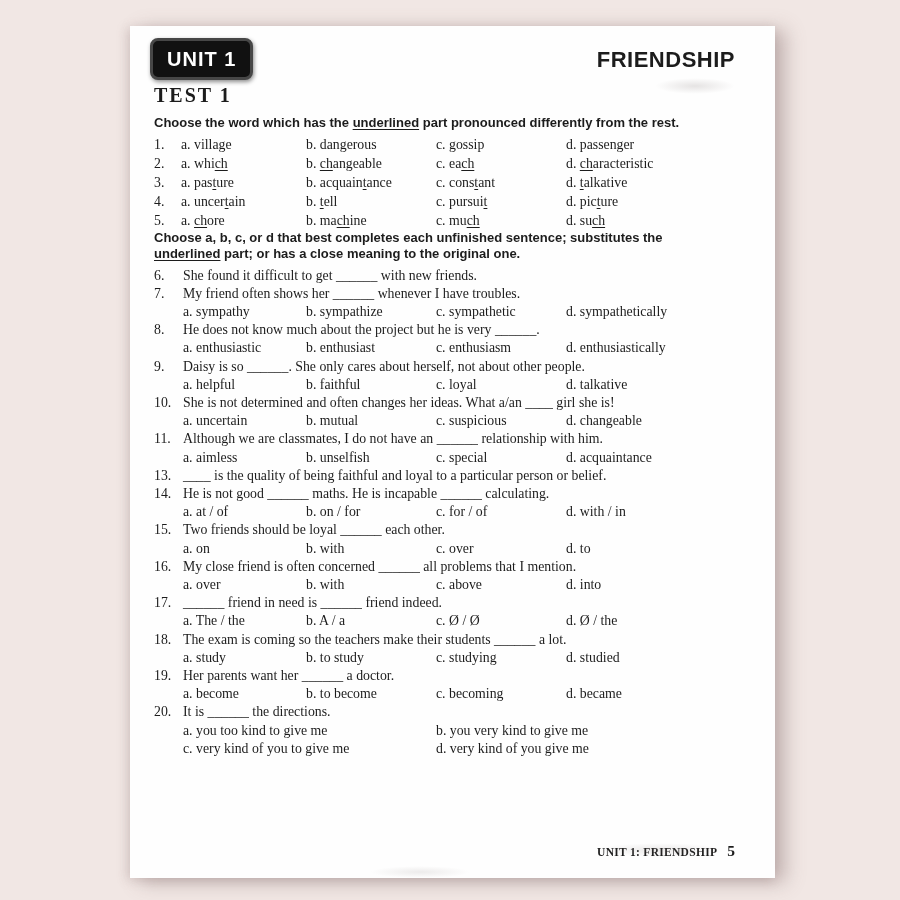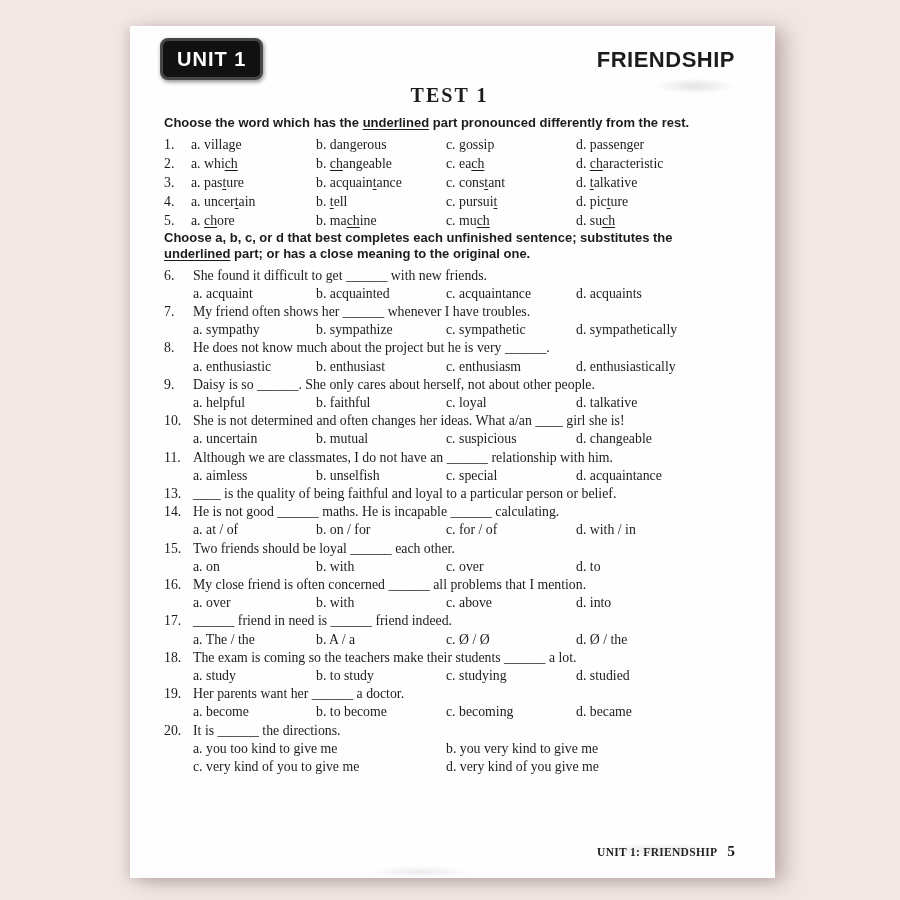--- a/index.html
+++ b/index.html
@@ -1,26 +1,26 @@
 <!DOCTYPE html>
 <html><head>
 <meta charset="utf-8">
 <style>
   html,body{margin:0;padding:0}
   body{font-family:"Liberation Serif",serif}
   .canvas{position:relative;width:900px;height:900px;background:var(--bg,#f1e7e4);overflow:hidden;color:var(--ink,#1c1c1c)}
   .page{position:absolute;left:130px;top:26px;width:645px;height:852px;background:var(--page,#fefefe);
         box-shadow:10px 4px 18px rgba(135,110,110,.45), -3px 2px 10px rgba(160,135,135,.30);
-        padding:12px 40px 0 34px;box-sizing:border-box}
+        padding:12px 40px 0 24px;box-sizing:border-box}
   .header{position:relative;height:44px}
   .badge{position:absolute;left:-4px;top:0;background:var(--badge-bg,#111);color:var(--badge-fg,#fff);
          font:bold 20px/1 "Liberation Sans",sans-serif;letter-spacing:1px;padding:8px 14px;
          border:3px solid #474747;border-radius:8px;box-shadow:1px 2px 4px rgba(0,0,0,.45)}
   .title{text-align:right;font:bold 22px/44px "Liberation Sans",sans-serif;letter-spacing:.5px}
-  .test-title{text-align:center;font-weight:bold;font-size:20px;letter-spacing:2px;margin:2px 0 8px}
+  .test-title{font-weight:bold;font-size:20px;letter-spacing:2px;margin:2px 0 8px}
   .instruction{font:bold 13px/16.5px "Liberation Sans",sans-serif;white-space:pre-wrap;margin:4px 0 3px}
   .instruction.second{margin-top:0;margin-bottom:4px}
   .p-row{display:grid;grid-template-columns:27px 125px 130px 130px auto;font-size:13.8px;line-height:19px}
   .q2 .stem-row{display:grid;grid-template-columns:29px 1fr;font-size:13.8px;line-height:18.2px}
   .opt-row{display:grid;grid-template-columns:123px 130px 130px auto;margin-left:29px;font-size:13.8px;line-height:18.2px}
   .opt-row.two-col{grid-template-columns:253px auto}
   .opt{white-space:nowrap;overflow:visible}
   .ul{text-decoration:underline;text-underline-offset:2px}
   .footer{position:absolute;right:40px;bottom:18px;display:flex;align-items:baseline;gap:10px}
   .footer-label{font-weight:bold;font-size:11.5px;letter-spacing:.3px}
@@ -85,26 +85,20 @@
       </div>
 
     <div class="instruction second">Choose a, b, c, or d that best completes each unfinished sentence; substitutes the
 <span class="ul">underlined</span> part; or has a close meaning to the original one.</div>
     <div id="s2">
         <div class="q2">
           <div class="stem-row">
             <span class="qnum">6.</span>
             <span class="stem-text">She found it difficult to get ______ with new friends.</span>
           </div>
-          <div class="opt-row">
-            <span class="opt">a. acquaint</span>
-            <span class="opt">b. acquainted</span>
-            <span class="opt">c. acquaintance</span>
-            <span class="opt">d. acquaints</span>
-          </div>
         </div>
         <div class="q2">
           <div class="stem-row">
             <span class="qnum">7.</span>
             <span class="stem-text">My friend often shows her ______ whenever I have troubles.</span>
           </div>
           <div class="opt-row">
             <span class="opt">a. sympathy</span>
             <span class="opt">b. sympathize</span>
             <span class="opt">c. sympathetic</span>

